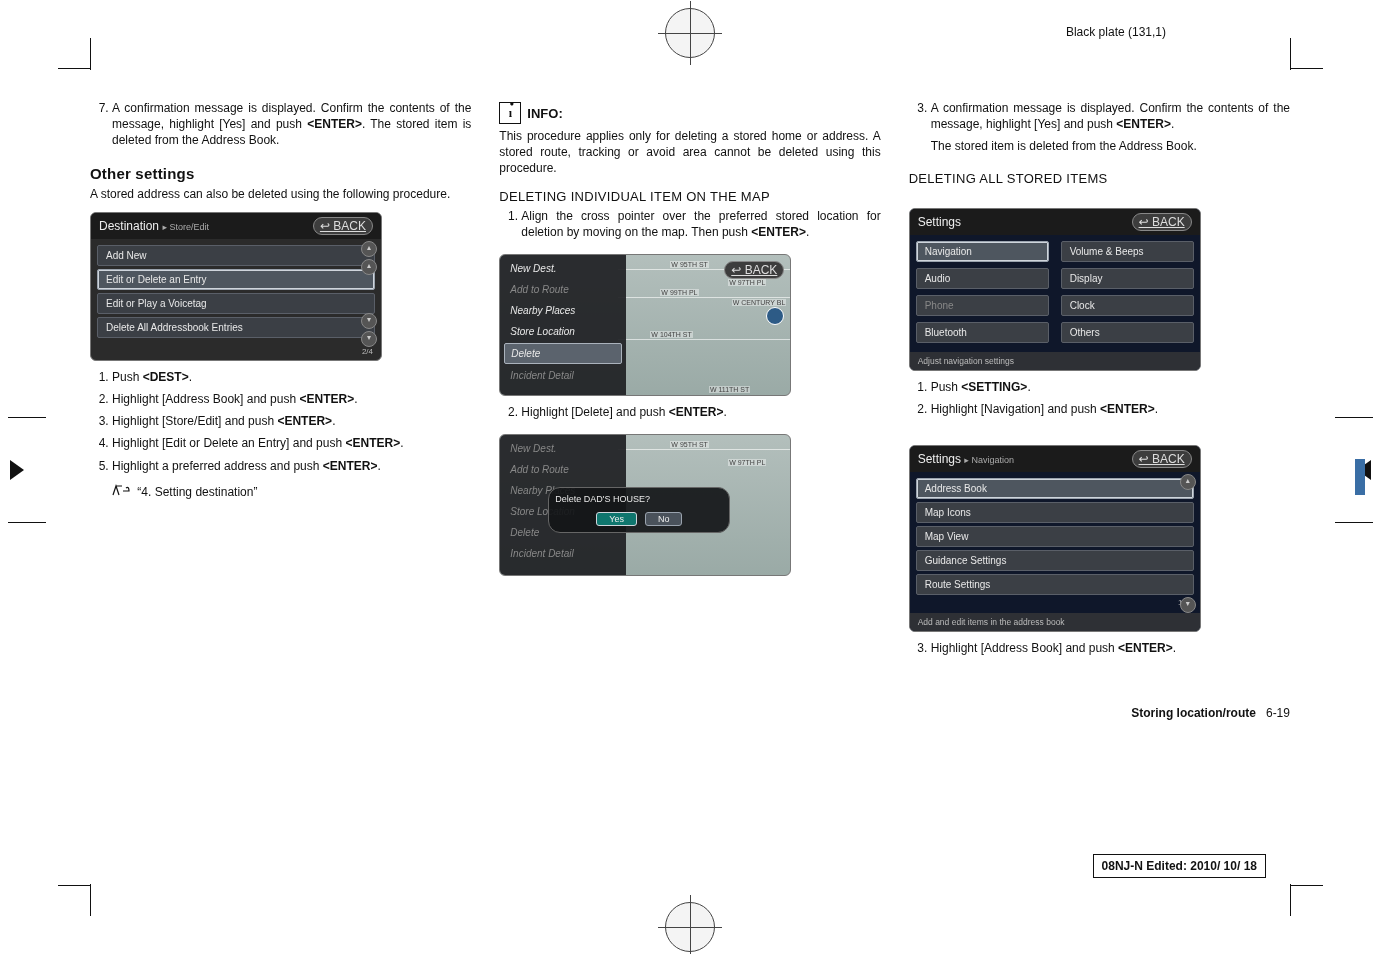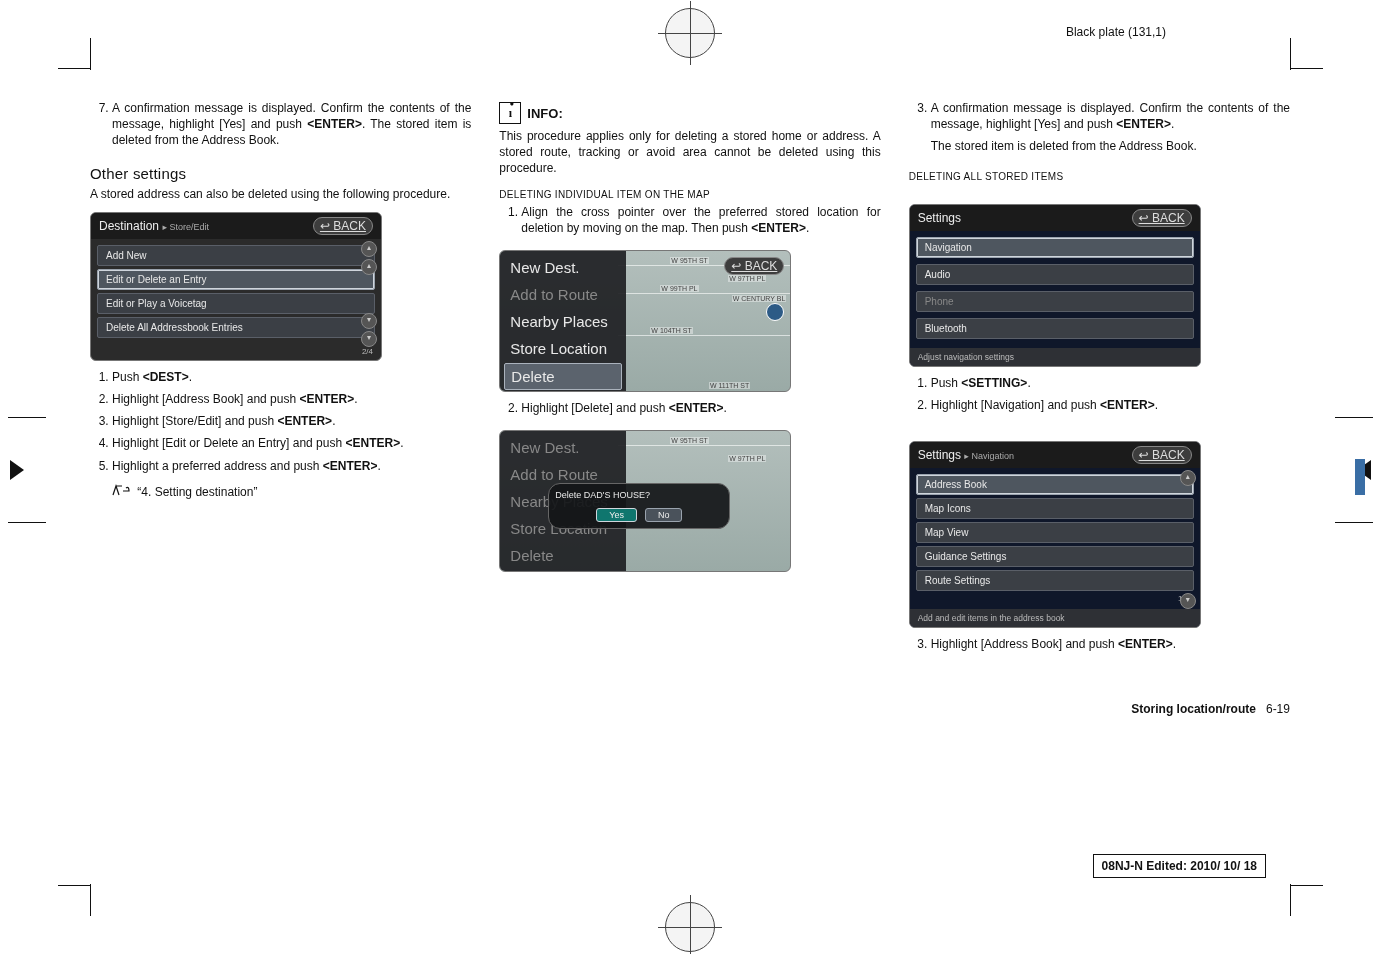--- a/index.html
+++ b/index.html
@@ -61,28 +61,28 @@
     text-align: justify;
     line-height: 1.35;
   }
   .sub-indent {
     margin-left: 22px;
     margin-bottom: 6px;
     text-align: justify;
     line-height: 1.35;
   }
   h3.sect {
-    font-weight: normal;
+    font-weight: bold;
     font-size: 15px;
     margin: 6px 0 4px 0;
     letter-spacing: 0.2px;
   }
   h3.sect-caps {
     font-weight: normal;
-    font-size: 10px;
+    font-size: 13px;
     margin: 6px 0 4px 0;
     letter-spacing: 0.3px;
   }
   .bold { font-weight: bold; }
   .ref-icon {
     display: inline-block;
     vertical-align: middle;
     margin-right: 4px;
   }
 
@@ -213,23 +213,24 @@
     top: 0;
     bottom: 0;
     width: 118px;
     background: rgba(30,32,35,0.92);
     color: #ddd;
     padding: 4px;
   }
   .mapshot .panel .mitem {
     padding: 4px 6px;
     margin-bottom: 2px;
-    font-size: 15px;
+    font-size: 10px;
     color: #e8e8e8;
     border-radius: 2px;
+    font-style: italic;
   }
   .mapshot .panel .mitem.dim { color: #888; }
   .mapshot .panel .mitem.hl { background: #5b636d; border: 1px solid #aab2bc; }
   .mapshot .back {
     position: absolute;
     right: 6px;
     top: 6px;
   }
   .mapshot .road {
     position: absolute;
@@ -521,20 +522,26 @@
           <span>Settings</span>
           <span class="back-pill">↩ BACK</span>
         </div>
         <div class="grid">
           <div class="gcol">
             <div class="shot-item active">Navigation</div>
             <div class="shot-item">Audio</div>
             <div class="shot-item" style="color:#888;">Phone</div>
             <div class="shot-item">Bluetooth</div>
           </div>
+          <div class="gcol">
+            <div class="shot-item">Volume &amp; Beeps</div>
+            <div class="shot-item">Display</div>
+            <div class="shot-item">Clock</div>
+            <div class="shot-item">Others</div>
+          </div>
         </div>
         <div class="foot">Adjust navigation settings</div>
       </div>
 
       <ol class="steps" start="1">
         <li><span>Push <span class="bold">&lt;SETTING&gt;</span>.</span></li>
         <li><span>Highlight [Navigation] and push <span class="bold">&lt;ENTER&gt;</span>.</span></li>
       </ol>
 
       <div class="setshot">

